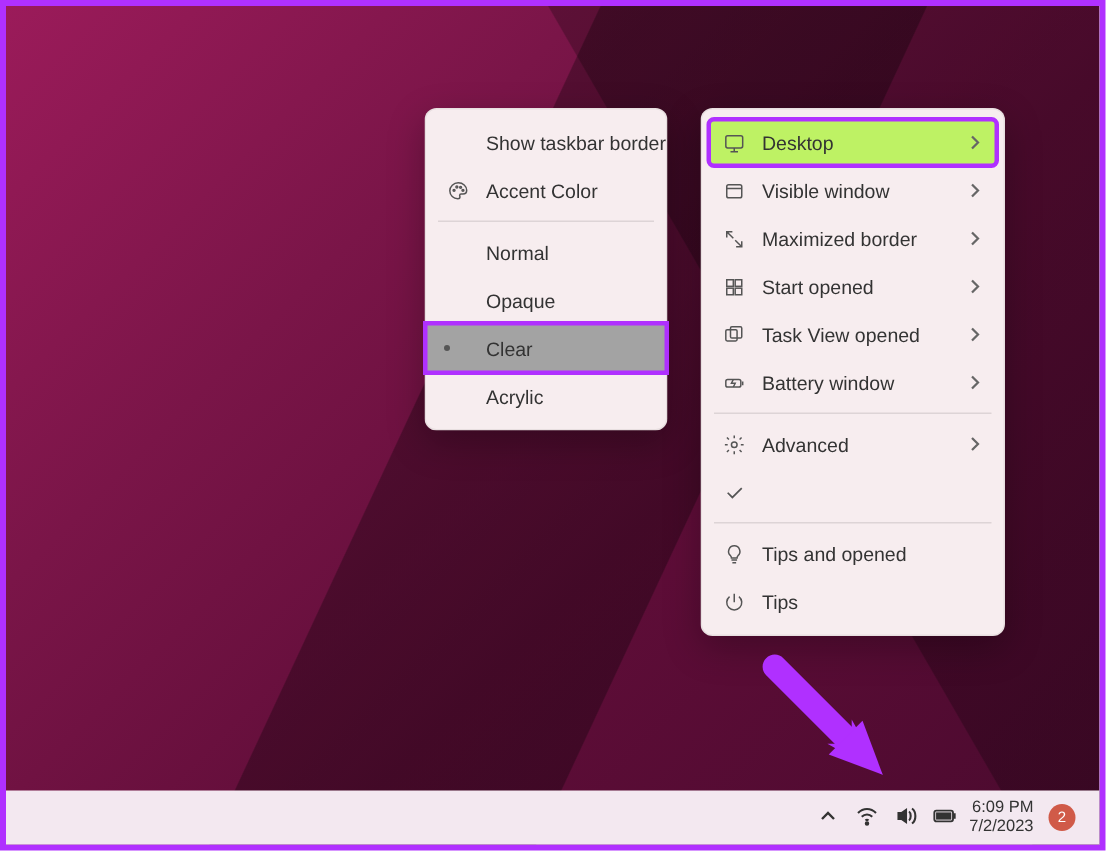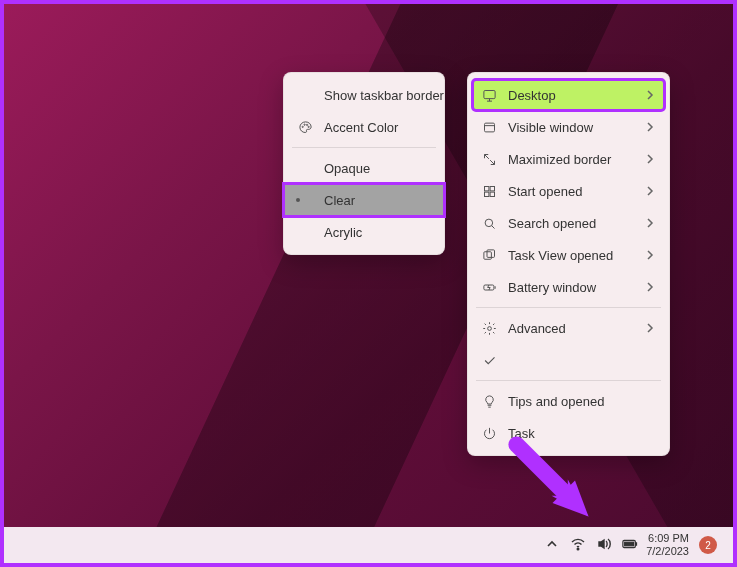--- a/index.html
+++ b/index.html
@@ -146,20 +146,23 @@
             <circle cx="7.5" cy="11" r="1"></circle>
             <circle cx="10.5" cy="7.5" r="1"></circle>
             <circle cx="14.5" cy="7.8" r="1"></circle>
             <circle cx="17" cy="11" r="1"></circle>
           </svg>
       </span>
       <span class="tx">Accent Color</span>
     </div>
     <div class="separator"></div>
     <div class="mi indent">
+      <span class="tx">Normal</span>
+    </div>
+    <div class="mi indent">
       <span class="tx">Opaque</span>
     </div>
     <div class="mi current hl-left">
       <span class="dot"></span>
       <span class="tx">Clear</span>
     </div>
     <div class="mi indent">
       <span class="tx">Acrylic</span>
     </div>
   </div>
@@ -210,32 +213,20 @@
           </svg>
       </span>
       <span class="tx">Start opened</span>
       <span class="chev"><svg viewBox="0 0 10 10" fill="none" stroke="currentColor" stroke-width="1.5">
             <path d="M3 1l4 4-4 4"></path>
           </svg></span>
     </div>
     <div class="mi">
       <span class="ic">
         <svg viewBox="0 0 24 24" fill="none" stroke="currentColor" stroke-width="1.6">
-            <circle cx="11" cy="11" r="6"></circle>
-            <path d="M20 20l-4.5-4.5"></path>
-          </svg>
-      </span>
-      <span class="tx">Search opened</span>
-      <span class="chev"><svg viewBox="0 0 10 10" fill="none" stroke="currentColor" stroke-width="1.5">
-            <path d="M3 1l4 4-4 4"></path>
-          </svg></span>
-    </div>
-    <div class="mi">
-      <span class="ic">
-        <svg viewBox="0 0 24 24" fill="none" stroke="currentColor" stroke-width="1.6">
             <rect x="3" y="6" width="12" height="12" rx="1.5"></rect>
             <rect x="8" y="3" width="12" height="12" rx="1.5"></rect>
           </svg>
       </span>
       <span class="tx">Task View opened</span>
       <span class="chev"><svg viewBox="0 0 10 10" fill="none" stroke="currentColor" stroke-width="1.5">
             <path d="M3 1l4 4-4 4"></path>
           </svg></span>
     </div>
     <div class="mi">
@@ -280,21 +271,21 @@
       </span>
       <span class="tx">Tips and opened</span>
     </div>
     <div class="mi">
       <span class="ic">
         <svg viewBox="0 0 24 24" fill="none" stroke="currentColor" stroke-width="1.6">
             <path d="M12 3v9"></path>
             <path d="M7 6a8 8 0 1010 0"></path>
           </svg>
       </span>
-      <span class="tx">Task</span>
+      <span class="tx">Tips</span>
     </div>
   </div>
 
   <svg class="arrow-annot" viewBox="0 0 100 100">
     <path d="M15 15 L72 72 L72 54 L95 95 L54 72 L72 72 Z" fill="#b030ff"></path>
     <path d="M15 15 L75 75" stroke="#b030ff" stroke-width="18" stroke-linecap="round"></path>
     <path d="M95 95 L55 80 L80 55 Z" fill="#b030ff"></path>
   </svg>
 
   <div class="taskbar">

